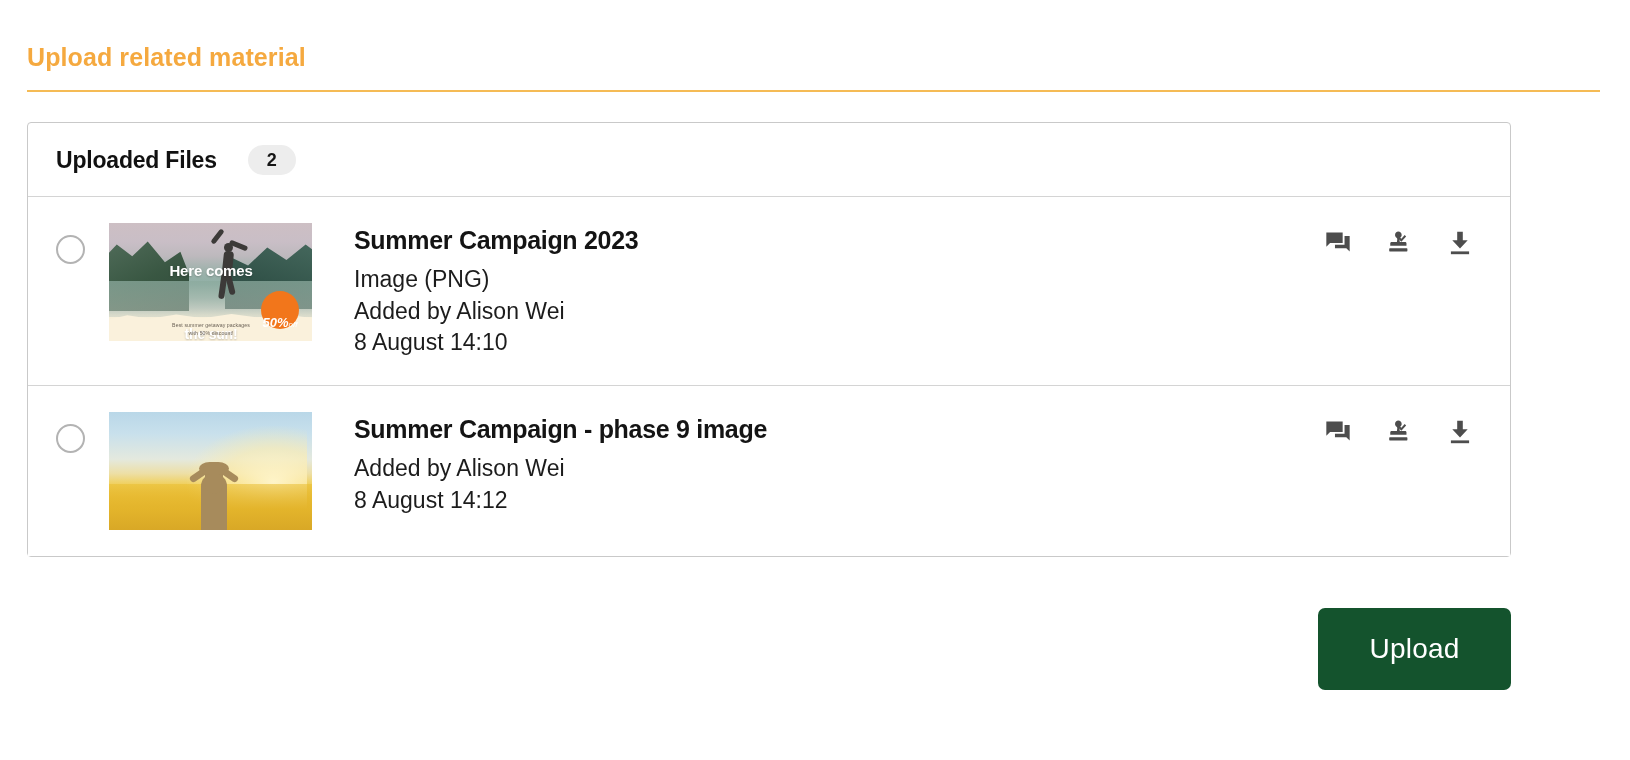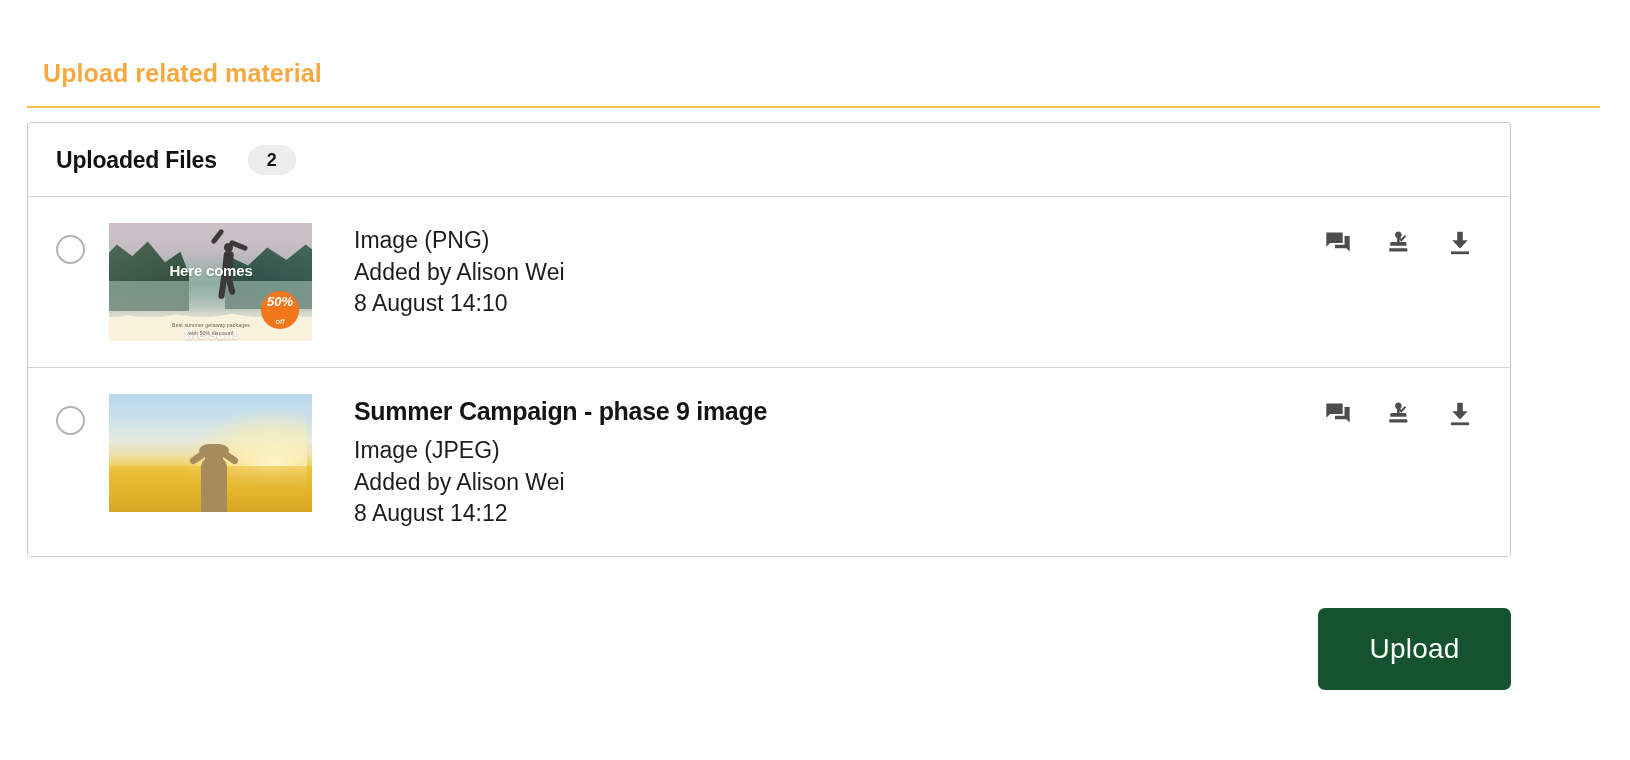--- a/index.html
+++ b/index.html
@@ -29,21 +29,21 @@
     left: 27px;
     top: 42px;
     width: 1573px;
   }
   .section-title {
     font-size: 25px;
     font-weight: bold;
     color: #F5A93F;
     letter-spacing: 0.1px;
     line-height: 1.25;
-    margin: 16px;
+    margin: 0;
   }
   .section-rule {
     margin-top: 17px;
     height: 2px;
     background: #F5BB55;
     width: 100%;
   }
 
   
   .files-card {
@@ -191,22 +191,22 @@
   }
   .sun-text .l2 { font-size: 14px; margin-top: 48px; }
   .sun-badge {
     position: absolute;
     right: 14px; bottom: 12px;
     width: 38px; height: 38px;
     border-radius: 50%;
     background: #F2761B;
     color: #fff;
     display: flex;
-    flex-direction: column;
-    align-items: center;
+    flex-direction: row;
+    align-items: flex-end;
     justify-content: center;
     line-height: 1;
   }
   .sun-badge .b1 { font-size: 13px; font-weight: bold; font-style: italic; }
   .sun-badge .b2 { font-size: 8px; font-style: italic; margin-top: 10px; }
   .sun-caption {
     position: absolute;
     left: 0; right: 0; bottom: 3px;
     text-align: center;
     font-size: 5.2px;
@@ -357,20 +357,21 @@
               <span class="b2">off</span>
             </div>
             <div class="sun-caption">
               <div>Best summer getaway packages</div>
               <div>with 50% discount!</div>
             </div>
           </div>
         </div>
 
         <div class="row-meta">
+          <div class="file-title">Summer Campaign 2023</div>
           <div class="file-line">Image (PNG)</div>
           <div class="file-line">Added by Alison Wei</div>
           <div class="file-line">8 August 14:10</div>
         </div>
 
         <div class="row-actions">
           <button class="icon-btn">
             <span>
               <svg width="28" height="28" viewBox="0 0 24 24" aria-hidden="true">
                 <path d="M2 3h14v9H5.2L2 15.2V3z"></path>
@@ -411,21 +412,20 @@
               <i class="fp-body"></i>
                 <i class="fp-hair"></i>
               <i class="fp-hat"></i>
                 <i class="fp-hatband"></i>
             </div>
           </div>
         </div>
 
         <div class="row-meta">
           <div class="file-title">Summer Campaign - phase 9 image</div>
-          <div class="file-line">Image (JPEG)</div>
           <div class="file-line">Added by Alison Wei</div>
           <div class="file-line">8 August 14:12</div>
         </div>
 
         <div class="row-actions">
           <button class="icon-btn">
             <span>
               <svg width="28" height="28" viewBox="0 0 24 24" aria-hidden="true">
                 <path d="M2 3h14v9H5.2L2 15.2V3z"></path>
                 <path d="M17.6 6H22v13.2L19.1 16.4H9.4V13.6H17.6V6z"></path>

